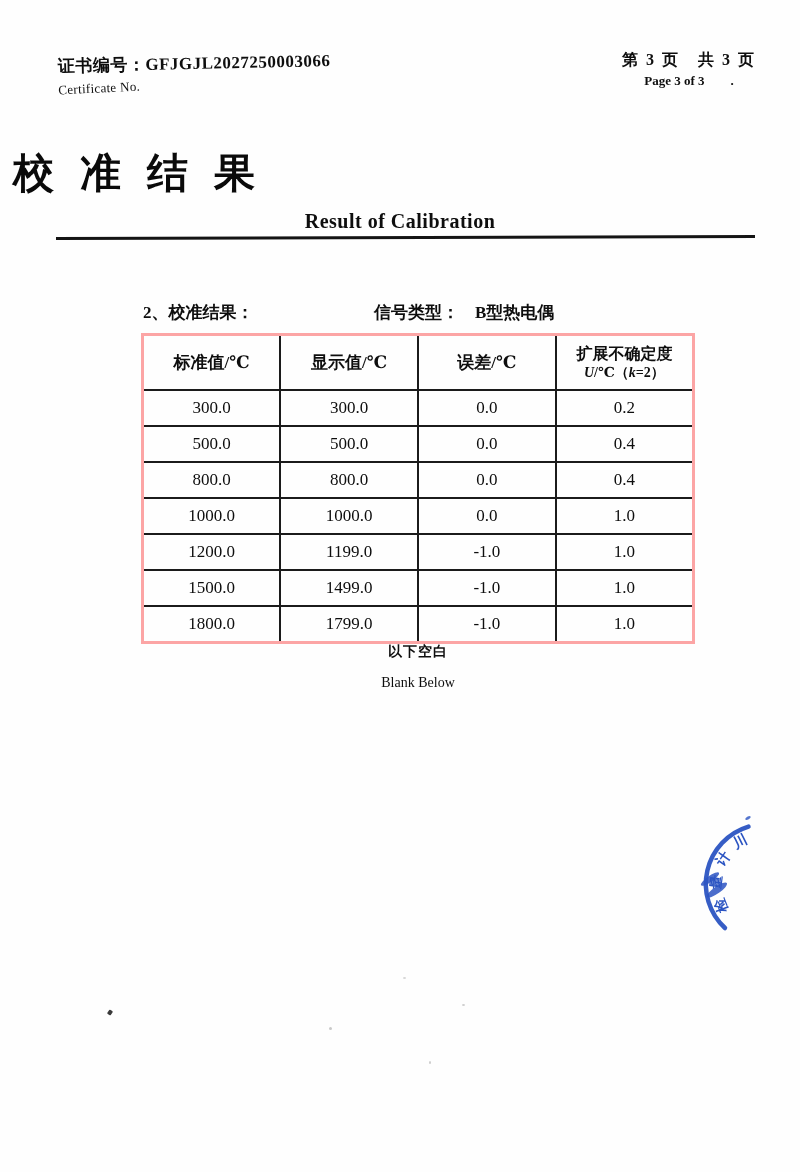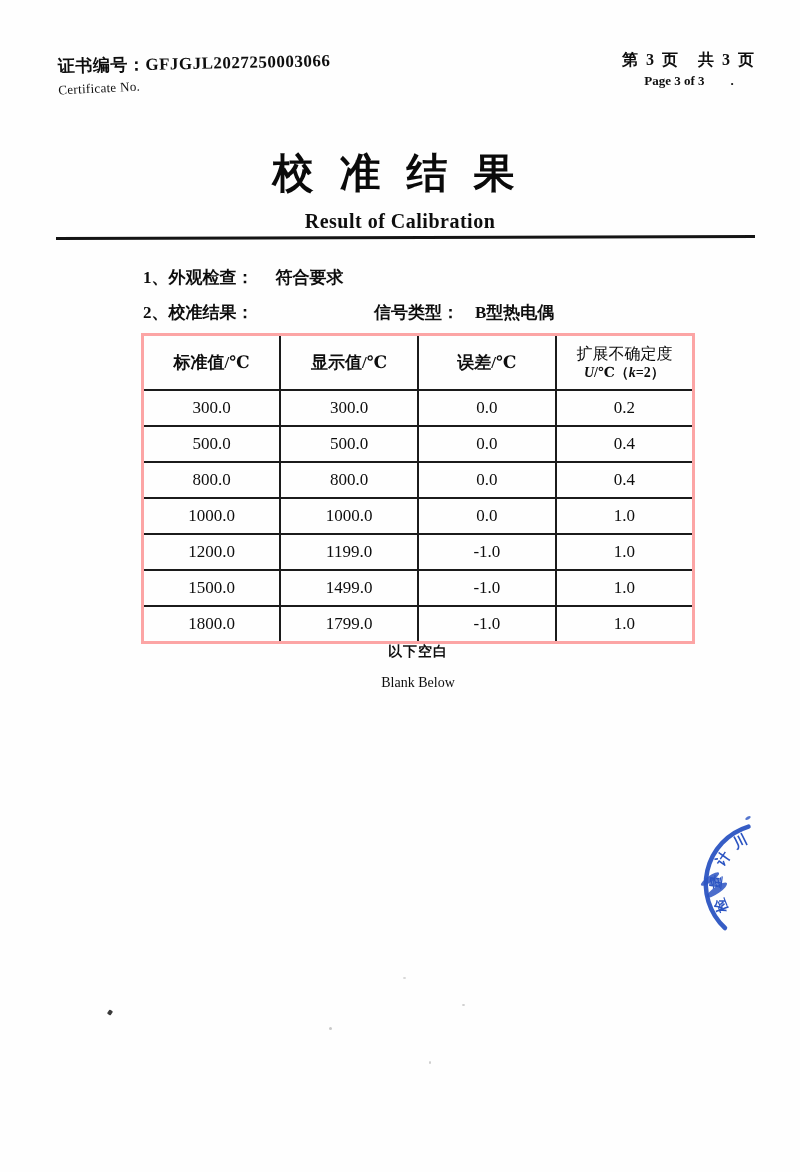--- a/index.html
+++ b/index.html
@@ -15,21 +15,21 @@
   .cert-en   { font-size:13px; margin-top:1px; transform:rotate(-1.5deg); letter-spacing:0.3px; }
 
   
   .page-info { position:absolute; right:44px; top:50px; text-align:center; }
   .page-info-cn { font-size:16px; font-weight:700; white-space:pre; letter-spacing:2px;text-align:center; }
   .page-info-en { font-size:13px; font-weight:700; margin-top:2px; white-space:pre; }
   .page-info-en .dot { display:inline-block; margin-left:26px; }
 
   
   .title {
-    position:absolute; top:146px; left:0; width:100%; text-align:center;
+    position:absolute; top:146px; left:0; width:100%; text-align:left;
     font-size:41px; font-weight:700; letter-spacing:26px; padding-left:13px;
     box-sizing:border-box; color:#0a0a0a;
   }
   .subtitle {
     position:absolute; top:210px; left:0; width:100%; text-align:center;
     font-size:20px; font-weight:700; letter-spacing:0.5px;
   }
   .rule {
     position:absolute; top:236px; left:56px; width:699px; height:3px;
     background:#141414; transform:rotate(-0.15deg);
@@ -48,21 +48,21 @@
     position:absolute; left:141px; top:333px; width:554px;
     border-collapse:collapse; table-layout:fixed;
   }
   table.results th, table.results td {
     border:2px solid #1b1b1b; text-align:center; vertical-align:middle;
     font-size:17px; padding:0;
   }
   table.results { border:3px solid #fca5a5; }
   table.results th { height:53px; font-weight:700; }
   table.results td { height:34px; font-weight:400; }
-  .h4l1 { font-size:16px; line-height:1.3; font-weight:400; }
+  .h4l1 { font-size:16px; line-height:1.3; font-weight:700; }
   .h4l2 { font-size:14px; line-height:1.2; font-weight:700; }
   .it { font-style:italic; font-weight:700; }
 
   
   .below-table { position:absolute; left:141px; top:643px; width:554px; text-align:center; }
   .below-cn { font-size:14px; font-weight:700; letter-spacing:1px; }
   .below-en { font-size:14px; margin-top:14px; }
 
   
   .stamp { position:absolute; left:653px; top:806px; width:150px; height:140px; }
@@ -88,21 +88,20 @@
 
   <div class="page-info">
     <div class="page-info-cn">第 3 页　共 3 页</div>
     <div class="page-info-en"><span>Page 3 of 3</span><span class="dot">.</span></div>
   </div>
 
   <div class="title">校准结果</div>
   <div class="subtitle">Result of Calibration</div>
   <div class="rule"></div>
 
-  <div class="item item1"><span>1、外观检查：</span><span class="gap-lg"></span><span>符合要求</span></div>
 
   <div class="item item2"><span>2、校准结果：</span></div>
 
   <div class="signal"><span>信号类型：</span><span class="gap-sm"></span><span>B型热电偶</span></div>
 
   <table class="results">
     <tbody>
         <tr>
       <th>标准值/℃</th>
       <th>显示值/℃</th>

